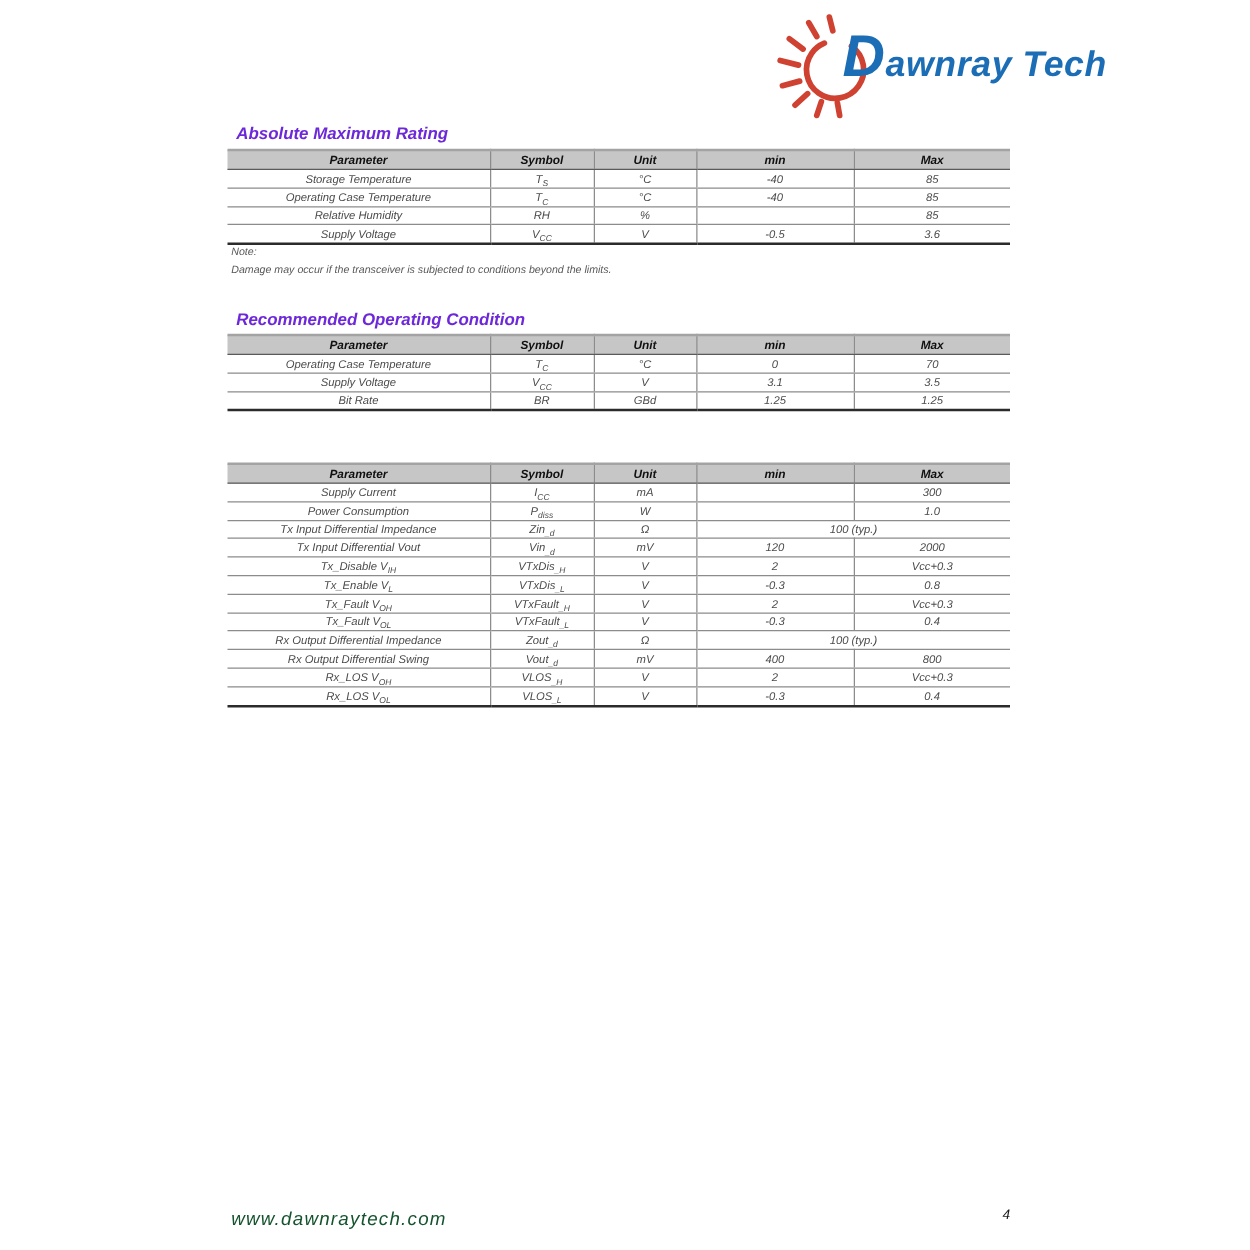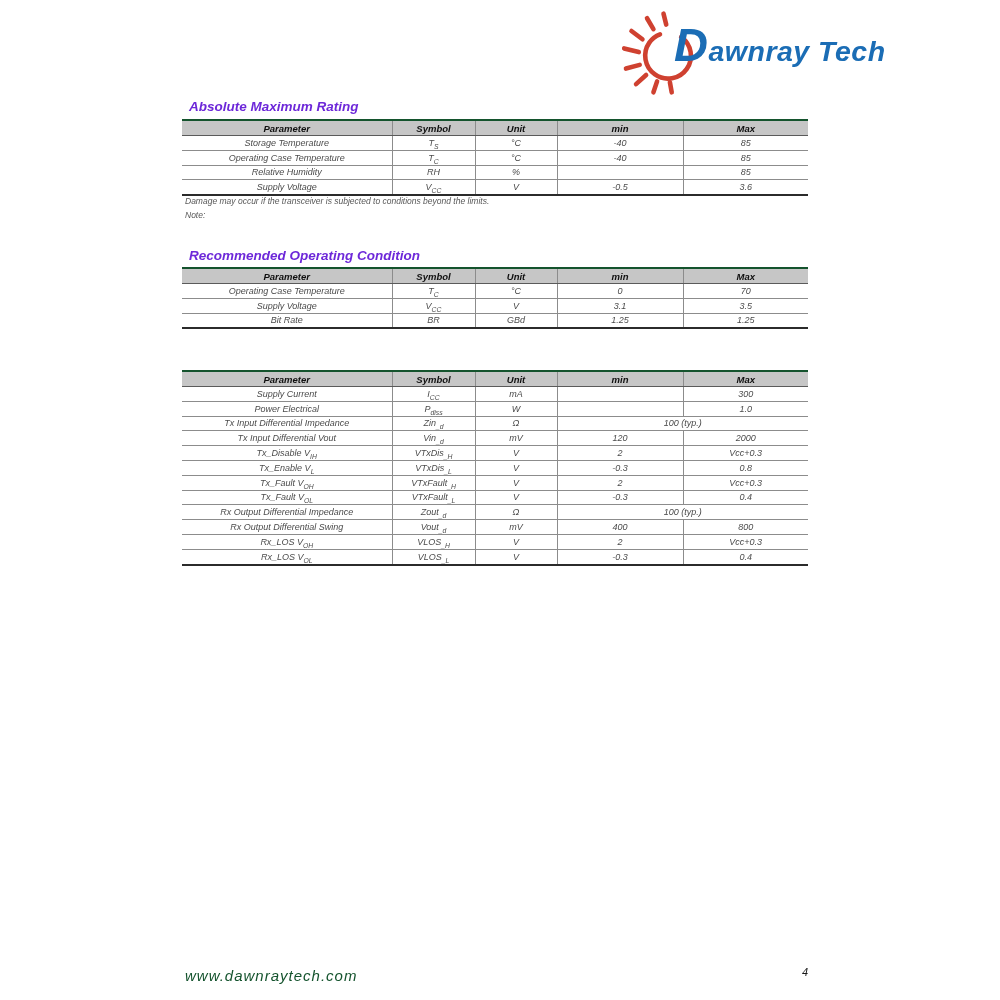--- a/index.html
+++ b/index.html
@@ -29,21 +29,21 @@
   .t3 { top:351px; }
 
   
   .tbl { position:absolute; left:182px; width:626px; }
   .tbl1 { top:119px; }
   .tbl2 { top:267px; }
   .tbl3 { top:370px; }
 
   .tbl table {
     width:626px; table-layout:fixed; border-collapse:collapse;
-    border-top:2px solid #14532d; border-bottom:2px solid #2b2b2b;
+    border-top:2px solid #a3a3a3; border-bottom:2px solid #2b2b2b;
   }
   .tbl col.c0 { width:210px; }
   .tbl col.c1 { width:83px; }
   .tbl col.c2 { width:82px; }
   .tbl col.c3 { width:126px; }
   .tbl col.c4 { width:125px; }
 
   .tbl th {
     height:14px; padding:0 2px; background:#c6c6c6;
     font-size:9.5px; font-weight:bold; color:#101010; text-align:center;
@@ -140,22 +140,22 @@
             <td>V<sub>CC</sub></td>
             <td>V</td>
             <td>-0.5</td>
             <td>3.6</td>
           </tr>
         </tbody>
       </table>
     </div>
 
   <div class="note">
+    <div>Note:</div>
     <div>Damage may occur if the transceiver is subjected to conditions beyond the limits.</div>
-    <div>Note:</div>
   </div>
 
   <h2 class="sec-title t2">Recommended Operating Condition</h2>
   <div class="tbl tbl2">
       <table>
         <colgroup>
           <col class="c0">
           <col class="c1">
           <col class="c2">
           <col class="c3">
@@ -216,21 +216,21 @@
         </thead>
         <tbody>
           <tr>
             <td>Supply Current</td>
             <td>I<sub>CC</sub></td>
             <td>mA</td>
             <td></td>
             <td>300</td>
           </tr>
           <tr>
-            <td>Power Electrical</td>
+            <td>Power Consumption</td>
             <td>P<sub>diss</sub></td>
             <td>W</td>
             <td></td>
             <td>1.0</td>
           </tr>
           <tr>
             <td>Tx Input Differential Impedance</td>
             <td>Zin<sub>_d</sub></td>
             <td>Ω</td>
             <td colspan="2">100 (typ.)</td>

